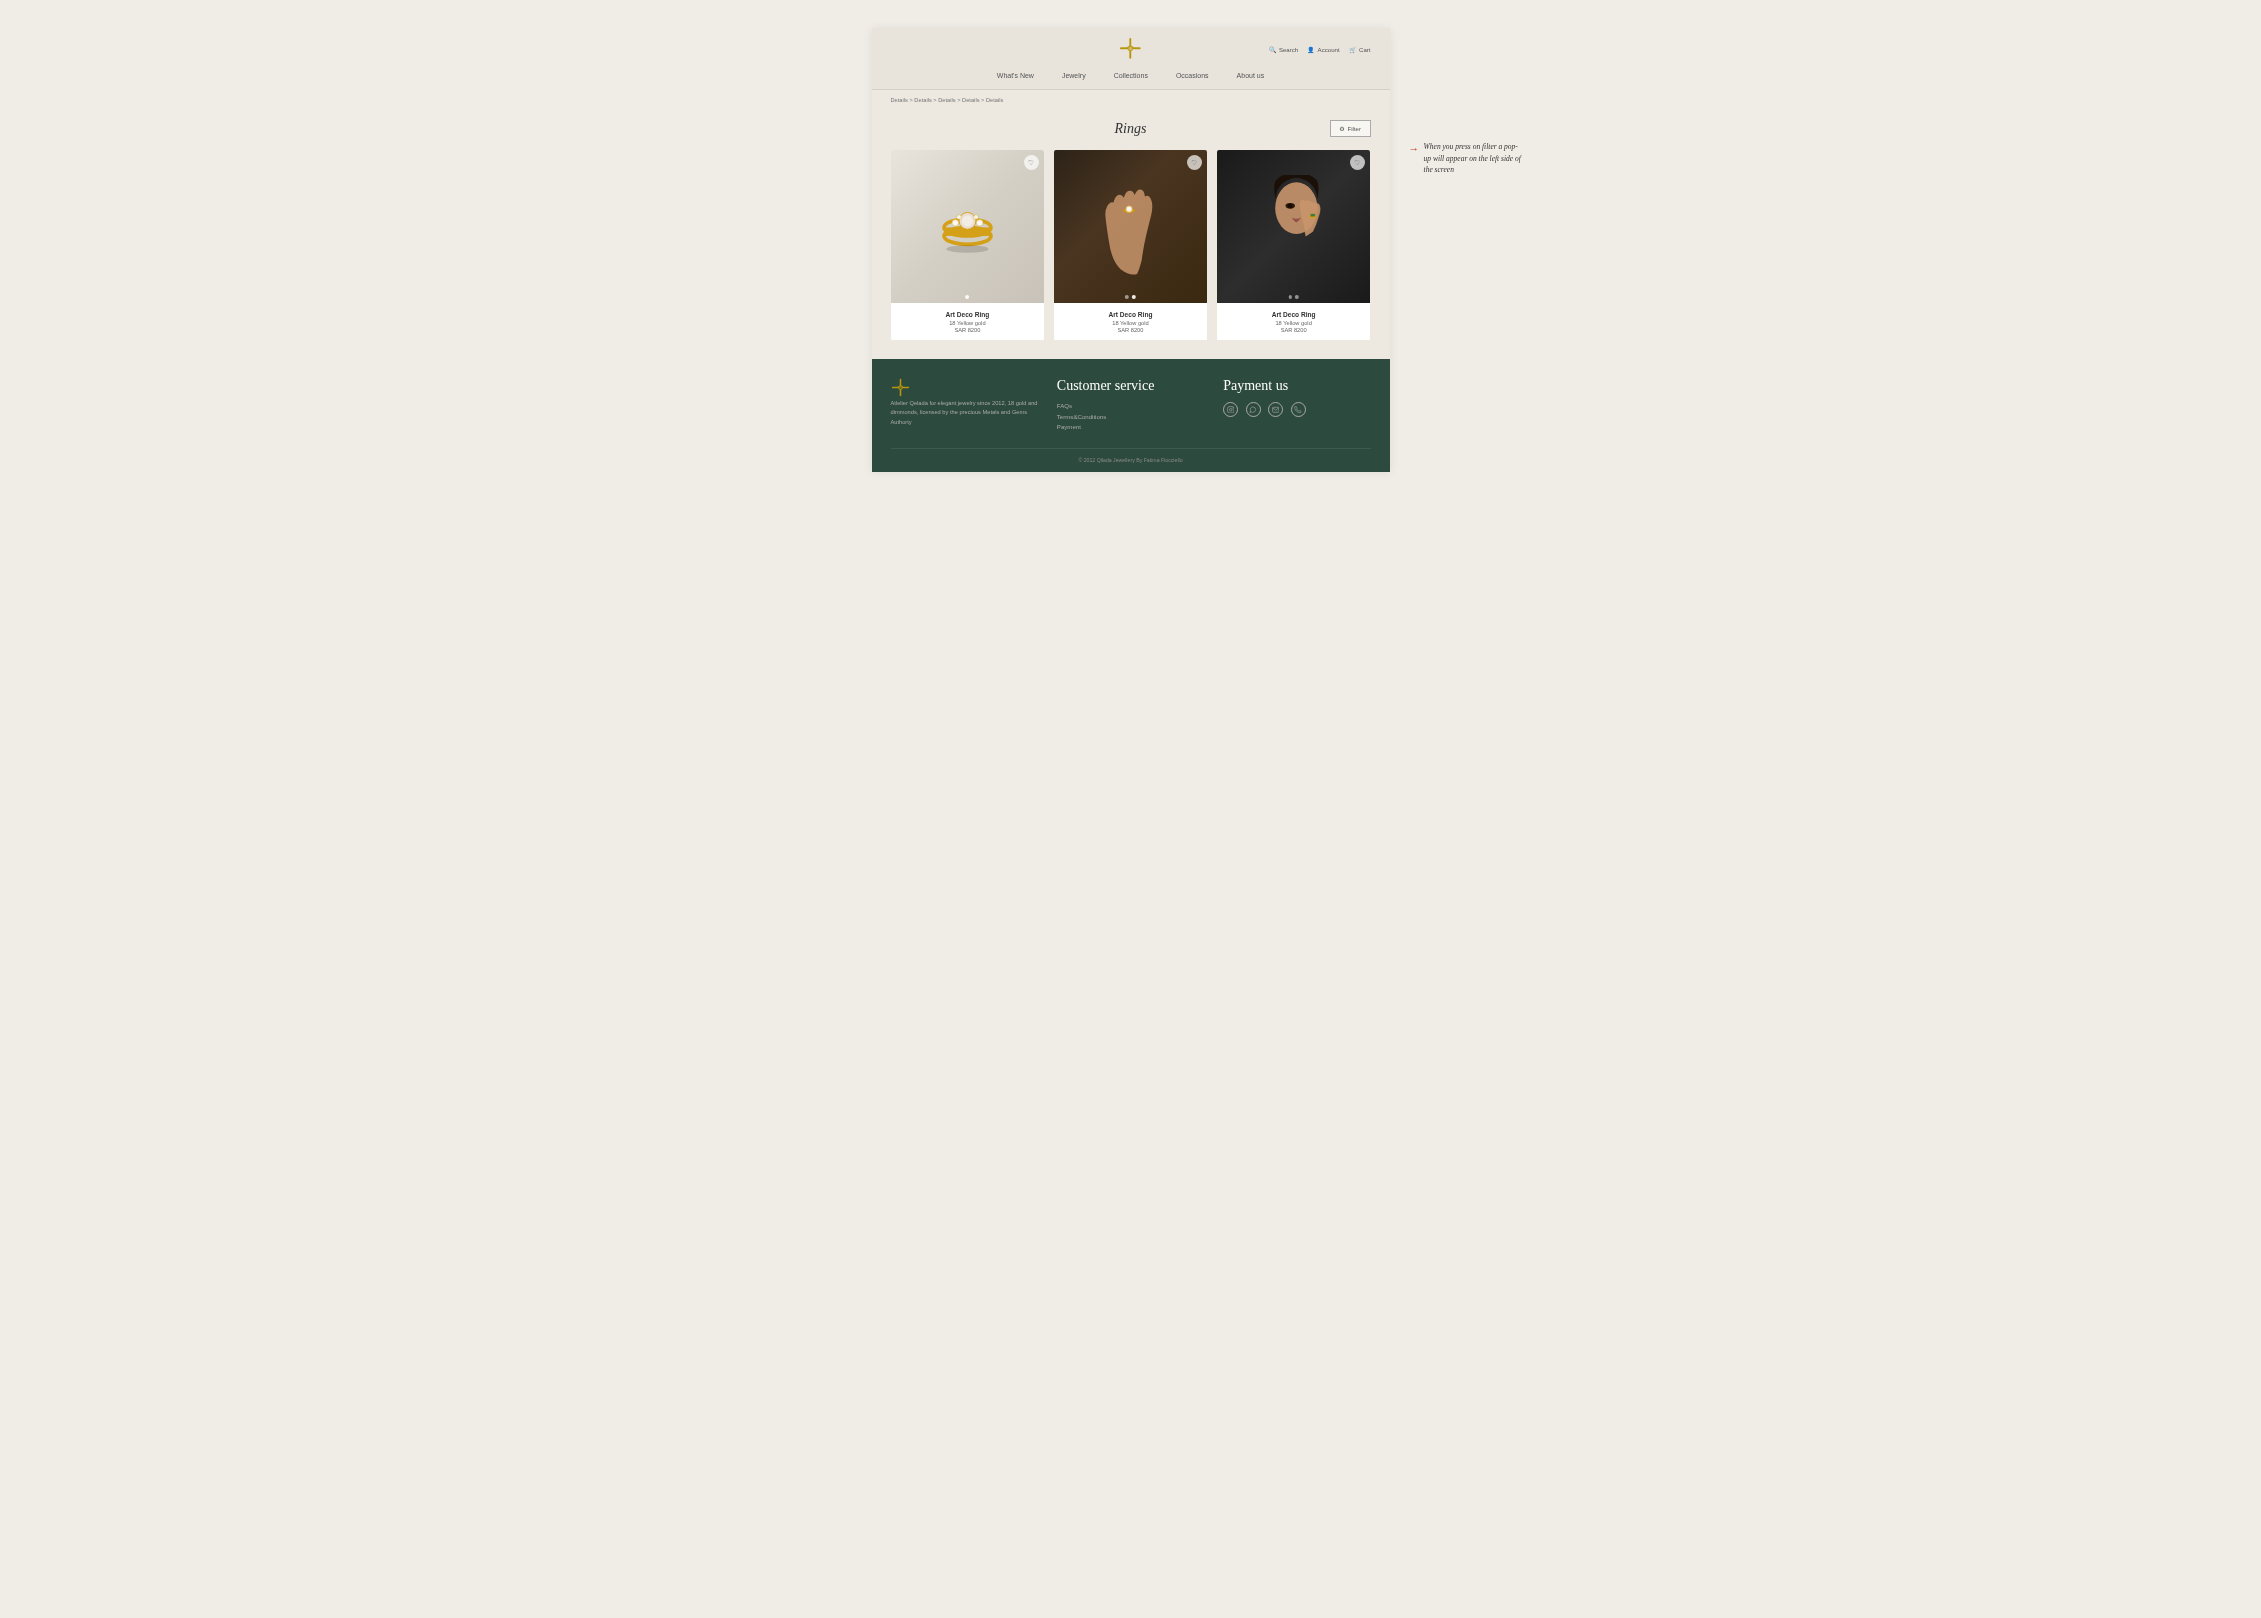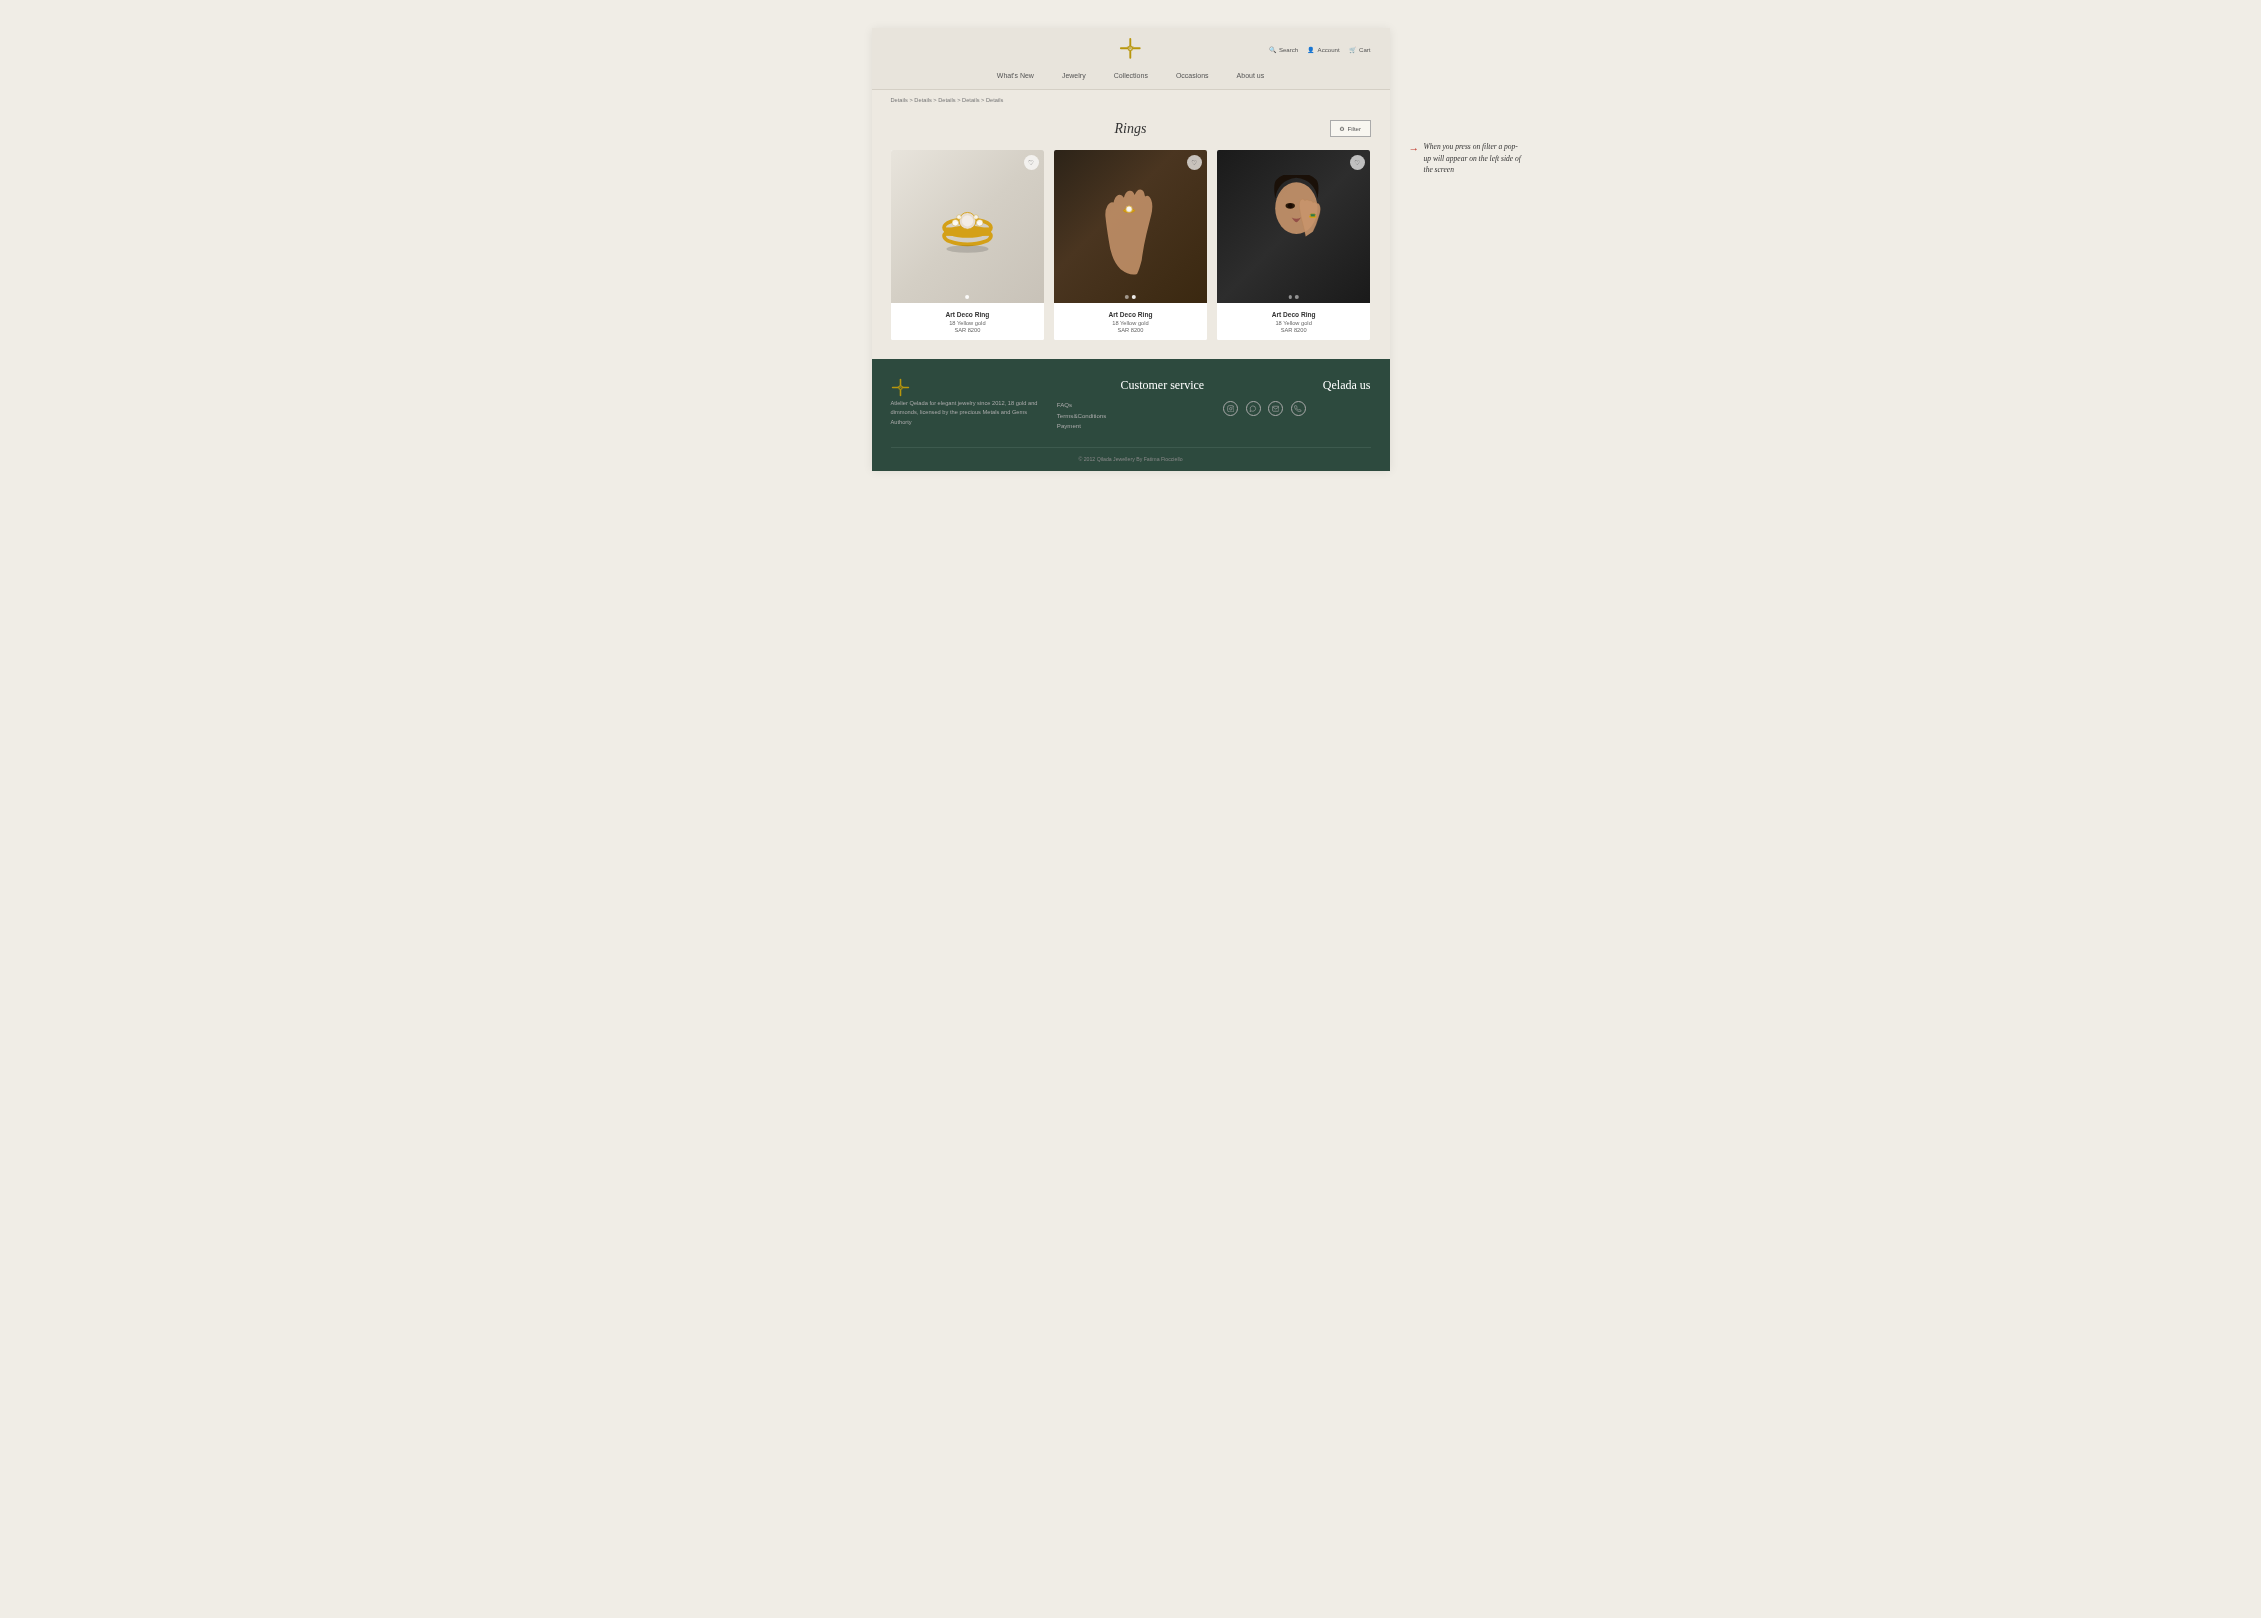--- a/index.html
+++ b/index.html
@@ -251,26 +251,25 @@
     }
 
     .footer-brand-text {
       font-size: 5.7px;
       color: #aaa;
       font-family: 'Arial', sans-serif;
       line-height: 1.6;
     }
 
     .footer-section-title {
-      font-size: 12px;
+      font-size: 14px;
       font-family: 'Georgia', serif;
       color: #fff;
       margin-bottom: 7.5px;
       font-weight: normal;
-      text-align: right;
     }
 
     .footer-link {
       display: block;
       font-size: 6.1px;
       color: #aaa;
       font-family: 'Arial', sans-serif;
       margin-bottom: 3.8px;
       cursor: pointer;
       text-decoration: none;
@@ -511,21 +510,21 @@
           </div>
 
           <div class="footer-customer-service">
             <h3 class="footer-section-title">Customer service</h3>
             <a class="footer-link">FAQs</a>
             <a class="footer-link">Terms&amp;Conditions</a>
             <a class="footer-link">Payment</a>
           </div>
 
           <div class="footer-contact">
-            <h3 class="footer-section-title">Qelada us</h3>
+            <h3 class="footer-section-title">Payment us</h3>
             <div class="contact-icons">
               <div class="contact-icon">
                 <svg width="7.5" height="7.5" viewBox="0 0 24 24" fill="none" stroke="#aaa" stroke-width="2">
                   <rect x="2" y="2" width="20" height="20" rx="5" ry="5"></rect>
                   <circle cx="12" cy="12" r="4"></circle>
                   <circle cx="17.5" cy="6.5" r="1.5" fill="#aaa" stroke="none"></circle>
                 </svg>
               </div>
               <div class="contact-icon">
                 <svg width="7.5" height="7.5" viewBox="0 0 24 24" fill="none" stroke="#aaa" stroke-width="2">

